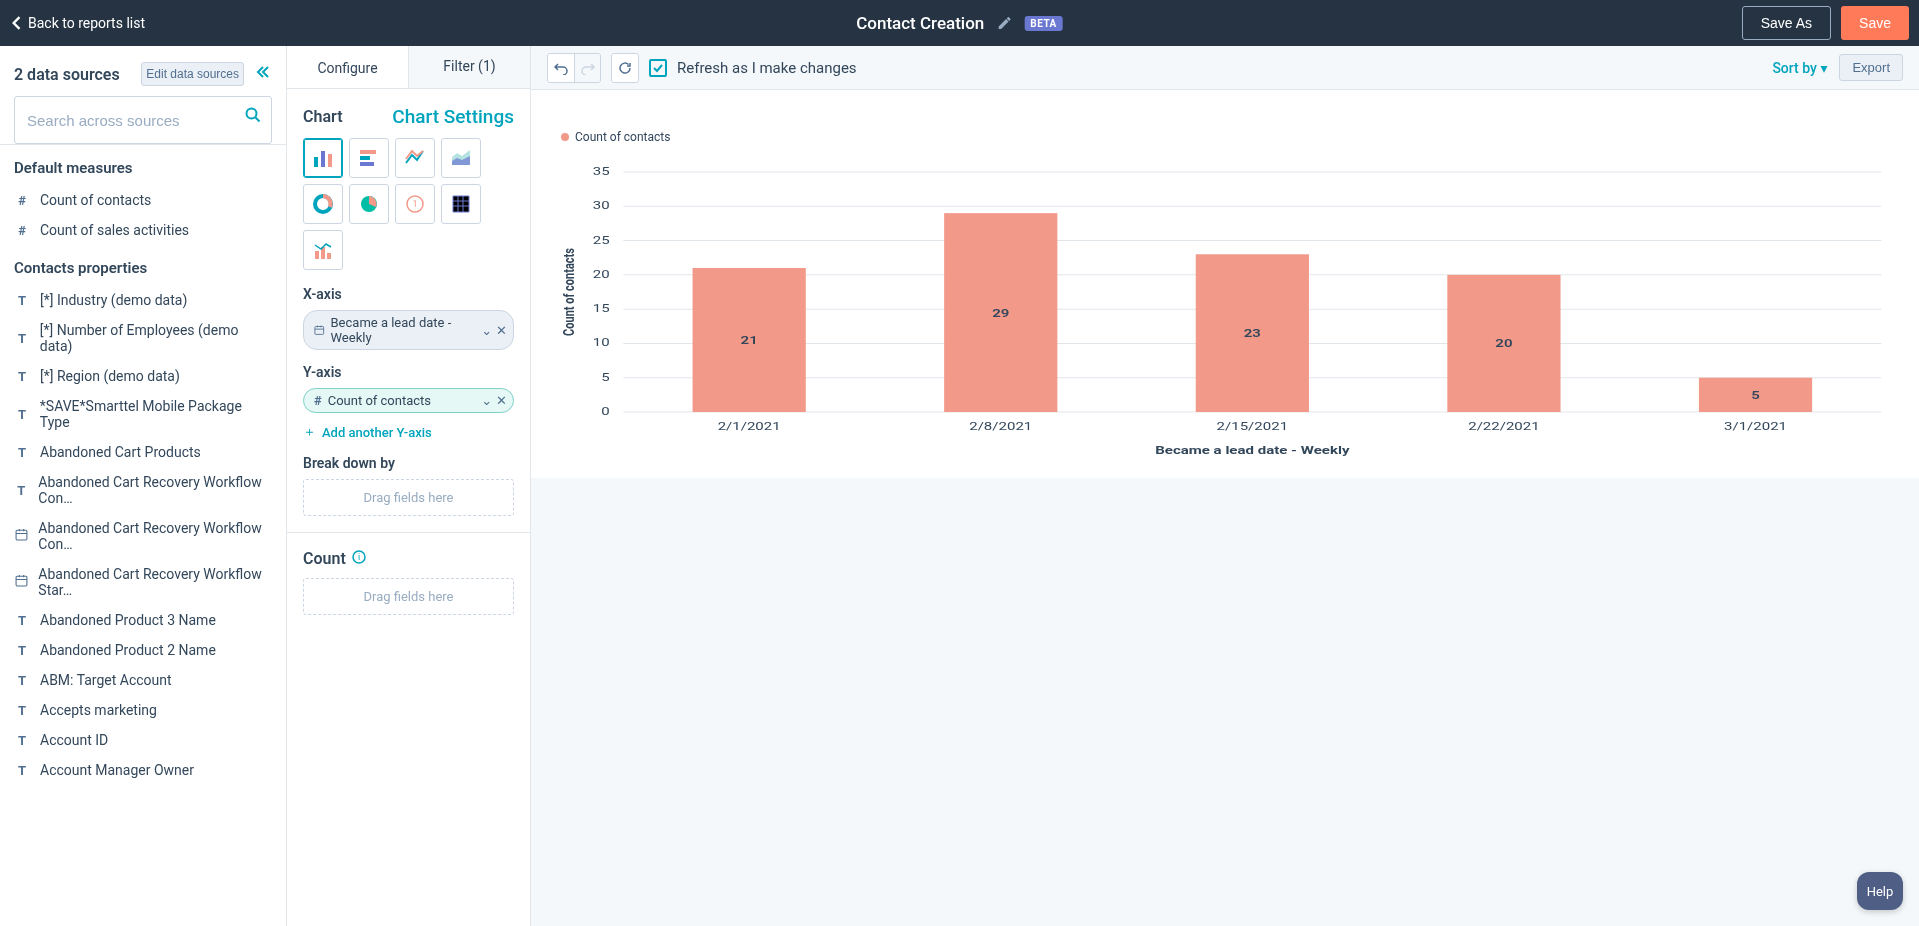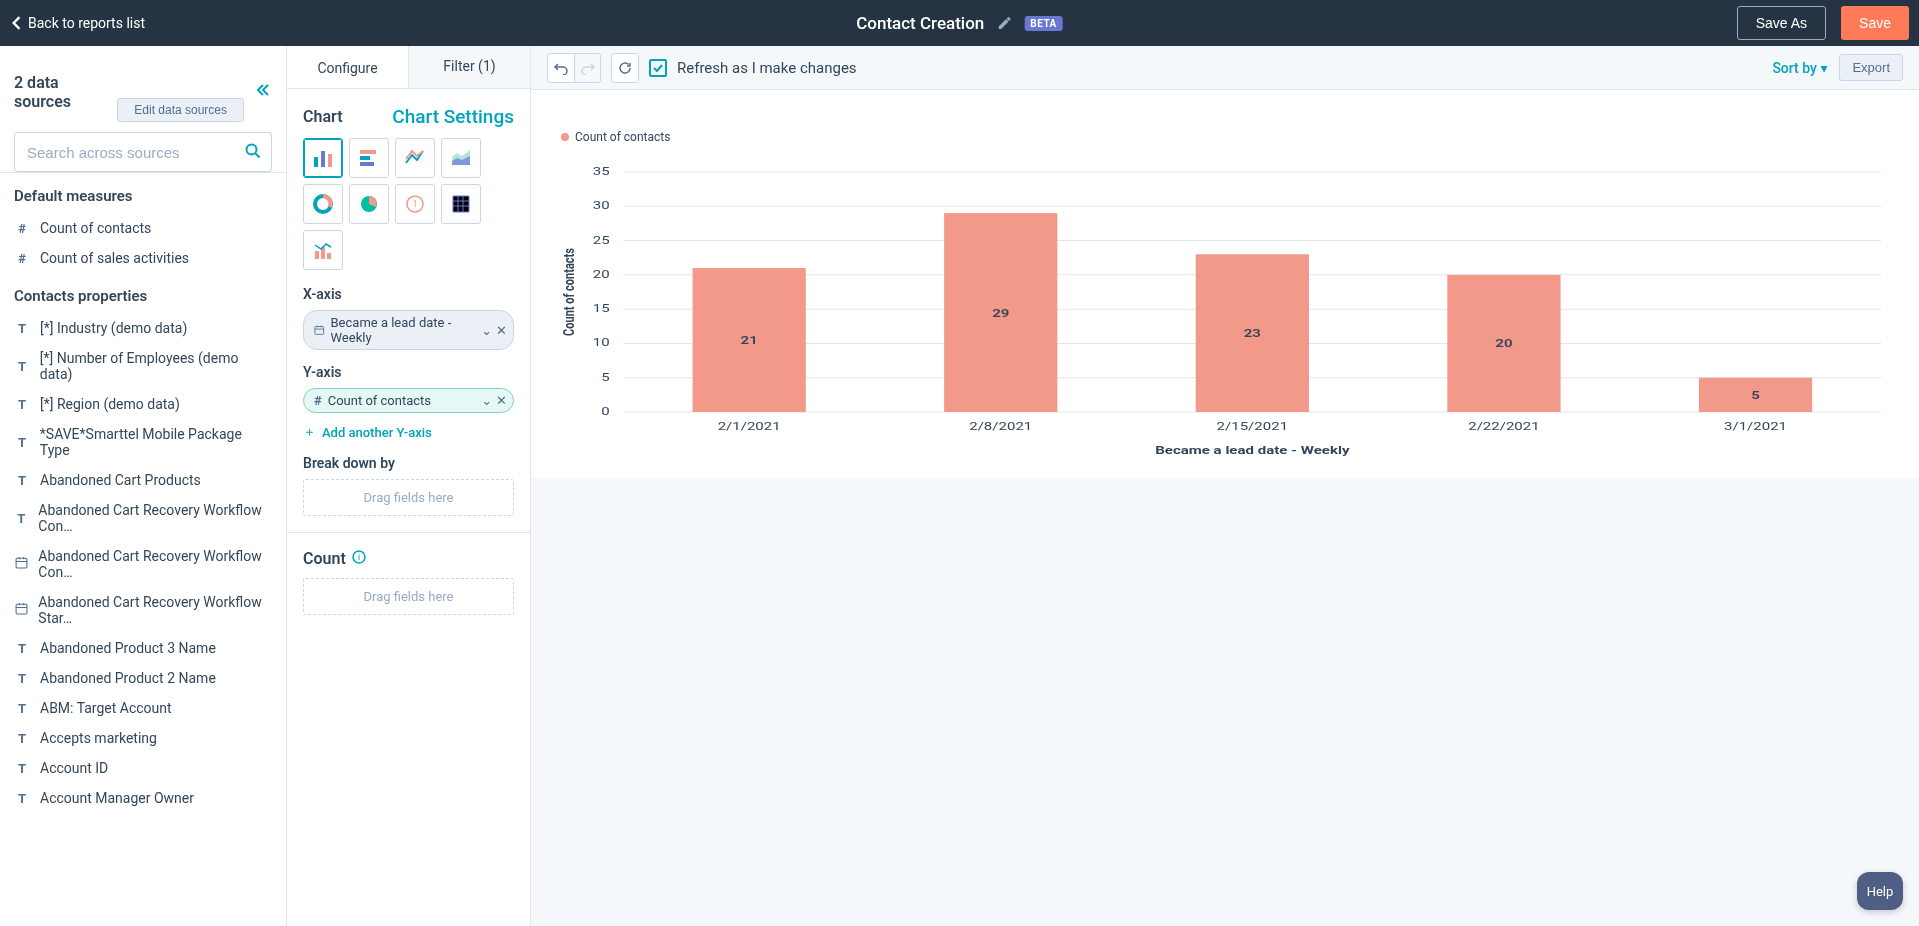--- a/index.html
+++ b/index.html
@@ -5,39 +5,39 @@
   * { box-sizing: border-box; margin: 0; padding: 0; }
   body { font-family: -apple-system, BlinkMacSystemFont, "Segoe UI", Roboto, sans-serif; font-size: 14px; color: #33475b; background: #fff; }
   
   
   .topbar { background: #253342; color: #fff; height: 46px; display: flex; align-items: center; padding: 0 10px; position: relative; }
   .back-link { display: flex; align-items: center; gap: 6px; cursor: pointer; }
   .back-link svg { fill: #fff; }
   .top-center { position: absolute; left: 50%; transform: translateX(-50%); display: flex; align-items: center; gap: 12px; }
   .report-title { font-size: 17px; font-weight: 500; color:#fff;}
   .beta-badge { background: #6a78d1; color: #fff; font-size: 10px; font-weight: 700; padding: 2px 6px; border-radius: 3px; letter-spacing: .5px; }
-  .top-right { margin-left: auto; display: flex; }
+  .top-right { margin-left: auto; display: flex; gap: 10px; }
   .btn { border-radius: 3px; padding: 8px 18px; font-size: 14px; cursor: pointer; border: none; }
   .btn-outline { background: #253342; border: 1px solid #99acc2; color: #fff; }
-  .btn-primary { background: #ff7a59; color: #fff; font-weight: 500; margin-left: 15px; }
+  .btn-primary { background: #ff7a59; color: #fff; font-weight: 500; }
 
   
   .app { display: flex; height: calc(926px - 46px); }
   .col-sources { width: 287px; border-right: 1px solid #e1e6eb; display:flex; flex-direction:column; overflow:hidden;}
   .col-config  { width: 244px; border-right: 1px solid #e1e6eb; display:flex; flex-direction:column;}
   .col-chart   { flex: 1; background: #f5f8fa; display:flex; flex-direction:column;}
 
   
   .sources-hdr { display:flex; align-items:center; padding: 16px 14px 10px; gap:10px;}
   .sources-title { font-size: 16px; font-weight:600; flex:1;}
-  .btn-sm { font-size: 12px; background:#eaf0f6; color:#516f90; border:1px solid #cbd6e2; border-radius:3px; padding:4px 16px; cursor:pointer;margin-top:36px;}
+  .btn-sm { font-size: 12px; background:#eaf0f6; color:#516f90; border:1px solid #cbd6e2; border-radius:3px; padding:4px 4px; cursor:pointer;}
   .collapse-icon{ color:#00a4bd; cursor:pointer;}
   .search-wrap{ padding: 0 14px;}
   .search-box{ position:relative; width:100%; }
-  .search-box input{ width:100%; height:40px; border:1px solid #cbd6e2; border-radius:3px; padding: 0 34px 0 12px; font-size:15px; color:#33475b;}
+  .search-box input{ width:100%; height:48px; border:1px solid #cbd6e2; border-radius:3px; padding: 0 34px 0 12px; font-size:15px; color:#33475b;}
   .search-box input::placeholder{color:#99acc2;}
   .search-box .s-icon{ position:absolute; right:10px; top:10px; color:#00a4bd;}
   .browse-row { padding: 14px 14px 10px; font-size:14px;}
   .browse-row .link{ color:#00a4bd; font-weight:500; cursor:pointer;}
   .sources-body{ border-top:1px solid #e1e6eb; overflow-y:auto; flex:1;}
   .section-hdr{ padding: 14px 14px 8px; font-weight:600; font-size:15px;}
   .field-row{ display:flex; align-items:center; gap:10px; padding: 7px 14px; cursor:grab; font-size:14px; color:#33475b;}
   .sym{ width:16px; text-align:center; font-size:13px; color:#516f90; font-weight:700;}
   .sym.icon{ font-weight:normal;}
 

